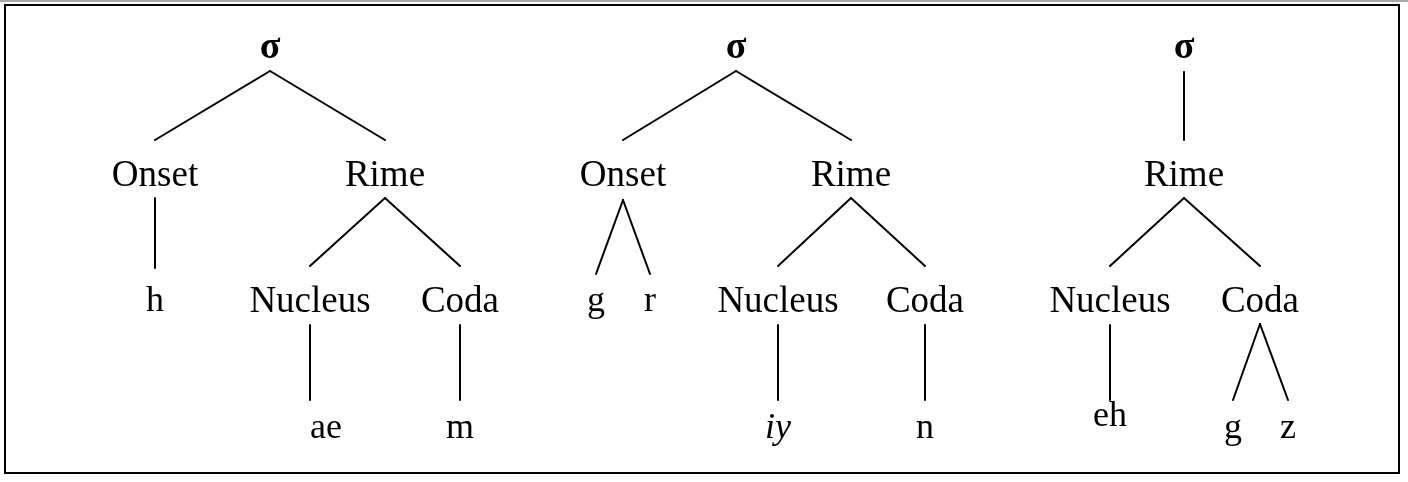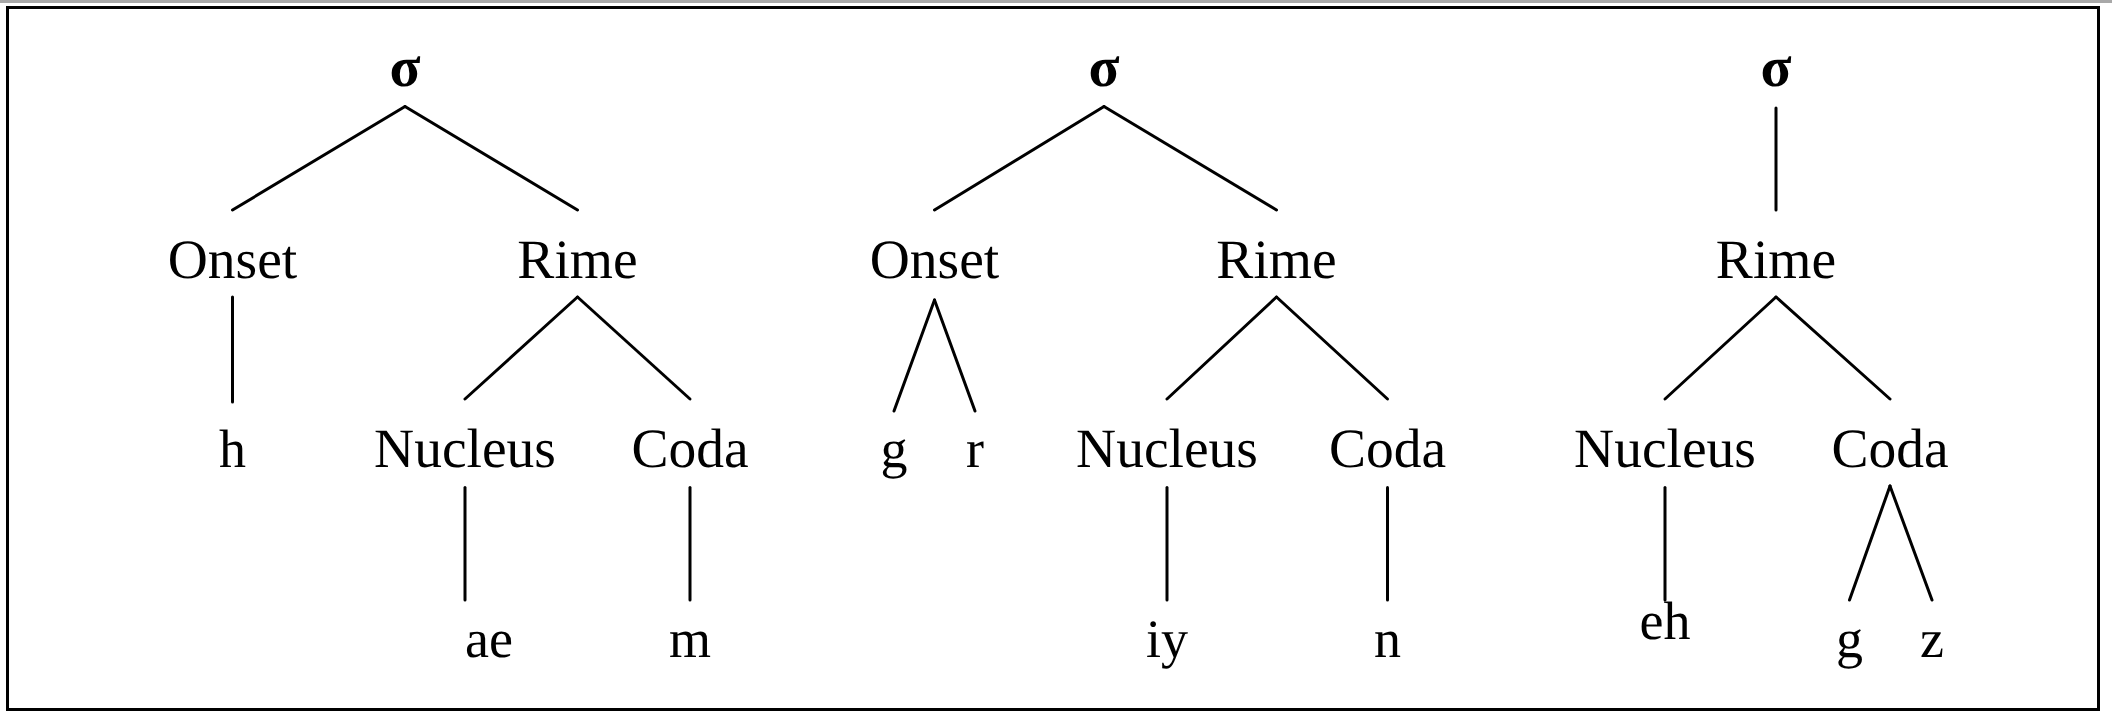--- a/index.html
+++ b/index.html
@@ -98,21 +98,21 @@
       <div class="node-label lvl-const" style="left: 460px; top: 281px;">Coda</div>
       <div class="node-label lvl-leaf" style="left: 310px; top: 408px; margin-left: 16px;">ae</div>
       <div class="node-label lvl-leaf" style="left: 460px; top: 408px;">m</div>
       <div class="node-label lvl-sigma" style="left: 736px; top: 26px;">σ</div>
       <div class="node-label lvl-const" style="left: 623px; top: 155px;">Onset</div>
       <div class="node-label lvl-const" style="left: 851px; top: 155px;">Rime</div>
       <div class="node-label lvl-leaf" style="left: 596px; top: 281px;">g</div>
       <div class="node-label lvl-leaf" style="left: 650px; top: 281px;">r</div>
       <div class="node-label lvl-const" style="left: 778px; top: 281px;">Nucleus</div>
       <div class="node-label lvl-const" style="left: 925px; top: 281px;">Coda</div>
-      <div class="node-label lvl-leaf" style="left: 778px; top: 408px;">iy</div>
+      <div class="node-label lvl-leaf" style="left: 778px; top: 408px; font-style: italic;">iy</div>
       <div class="node-label lvl-leaf" style="left: 925px; top: 408px;">n</div>
       <div class="node-label lvl-sigma" style="left: 1184px; top: 26px;">σ</div>
       <div class="node-label lvl-const" style="left: 1184px; top: 155px;">Rime</div>
       <div class="node-label lvl-const" style="left: 1110px; top: 281px;">Nucleus</div>
       <div class="node-label lvl-const" style="left: 1260px; top: 281px;">Coda</div>
       <div class="node-label lvl-leaf" style="left: 1110px; top: 396px;">eh</div>
       <div class="node-label lvl-leaf" style="left: 1233px; top: 408px;">g</div>
       <div class="node-label lvl-leaf" style="left: 1288px; top: 408px;">z</div>
     </div>
 </div>

